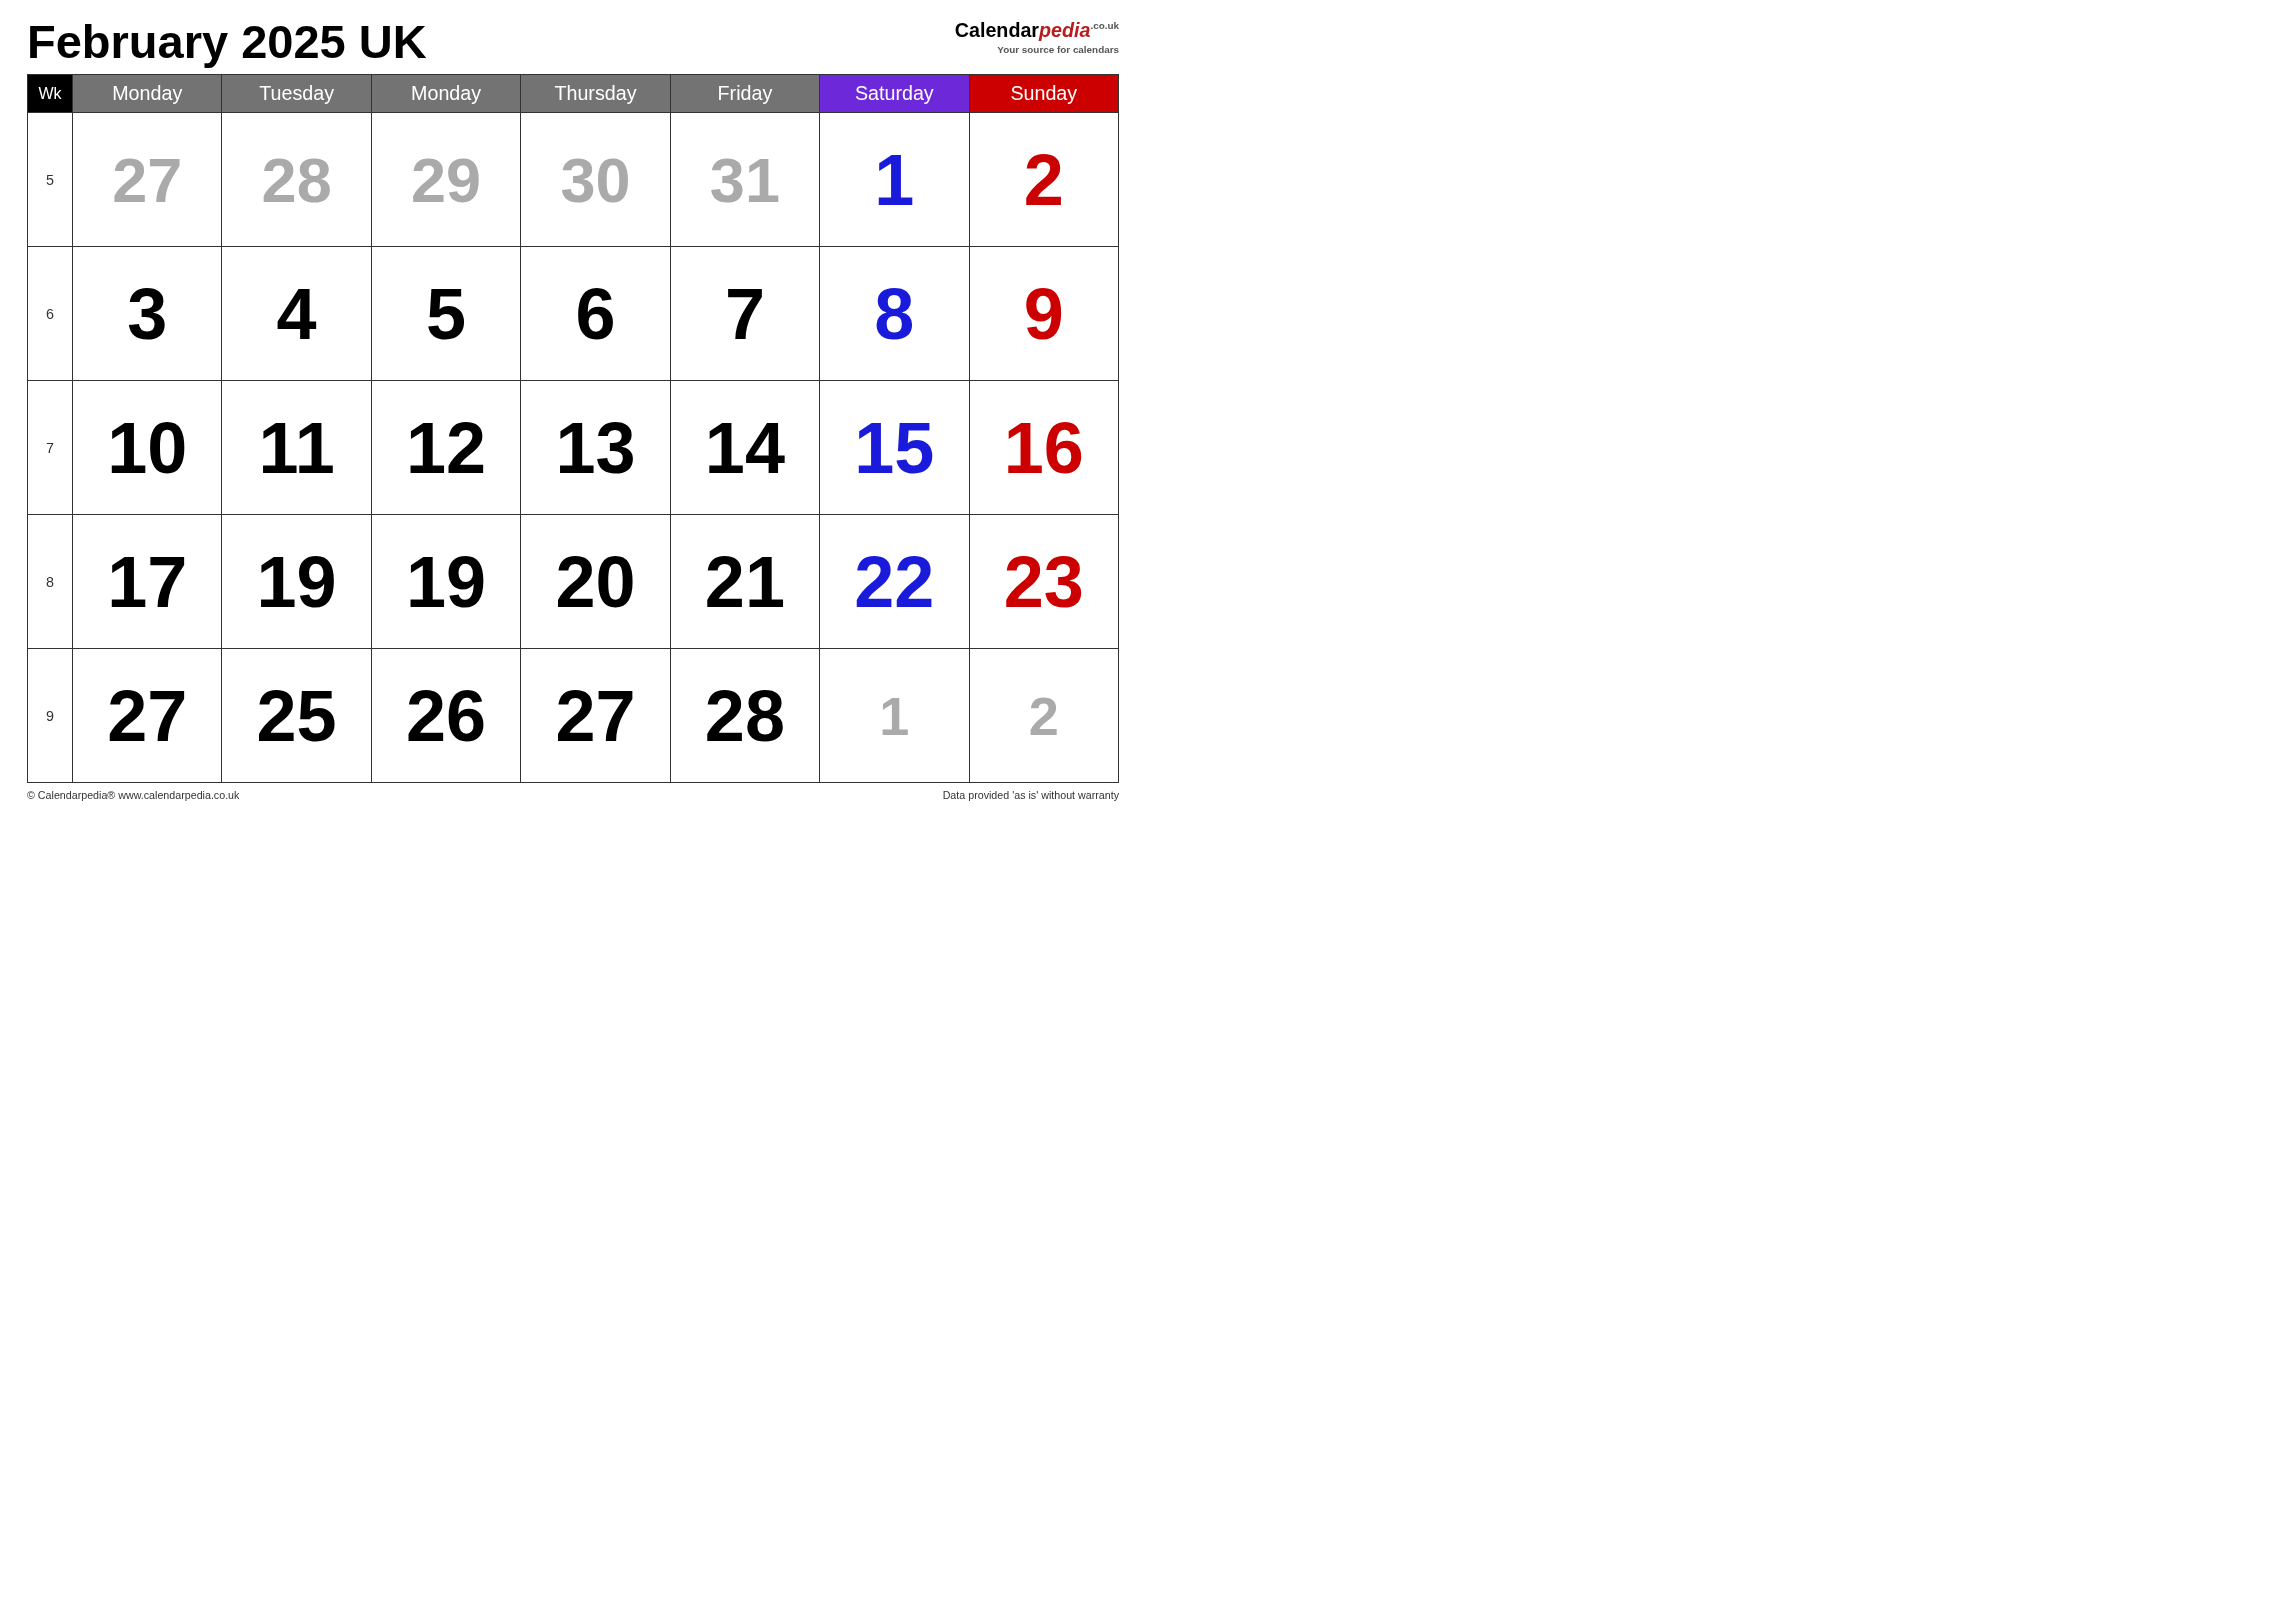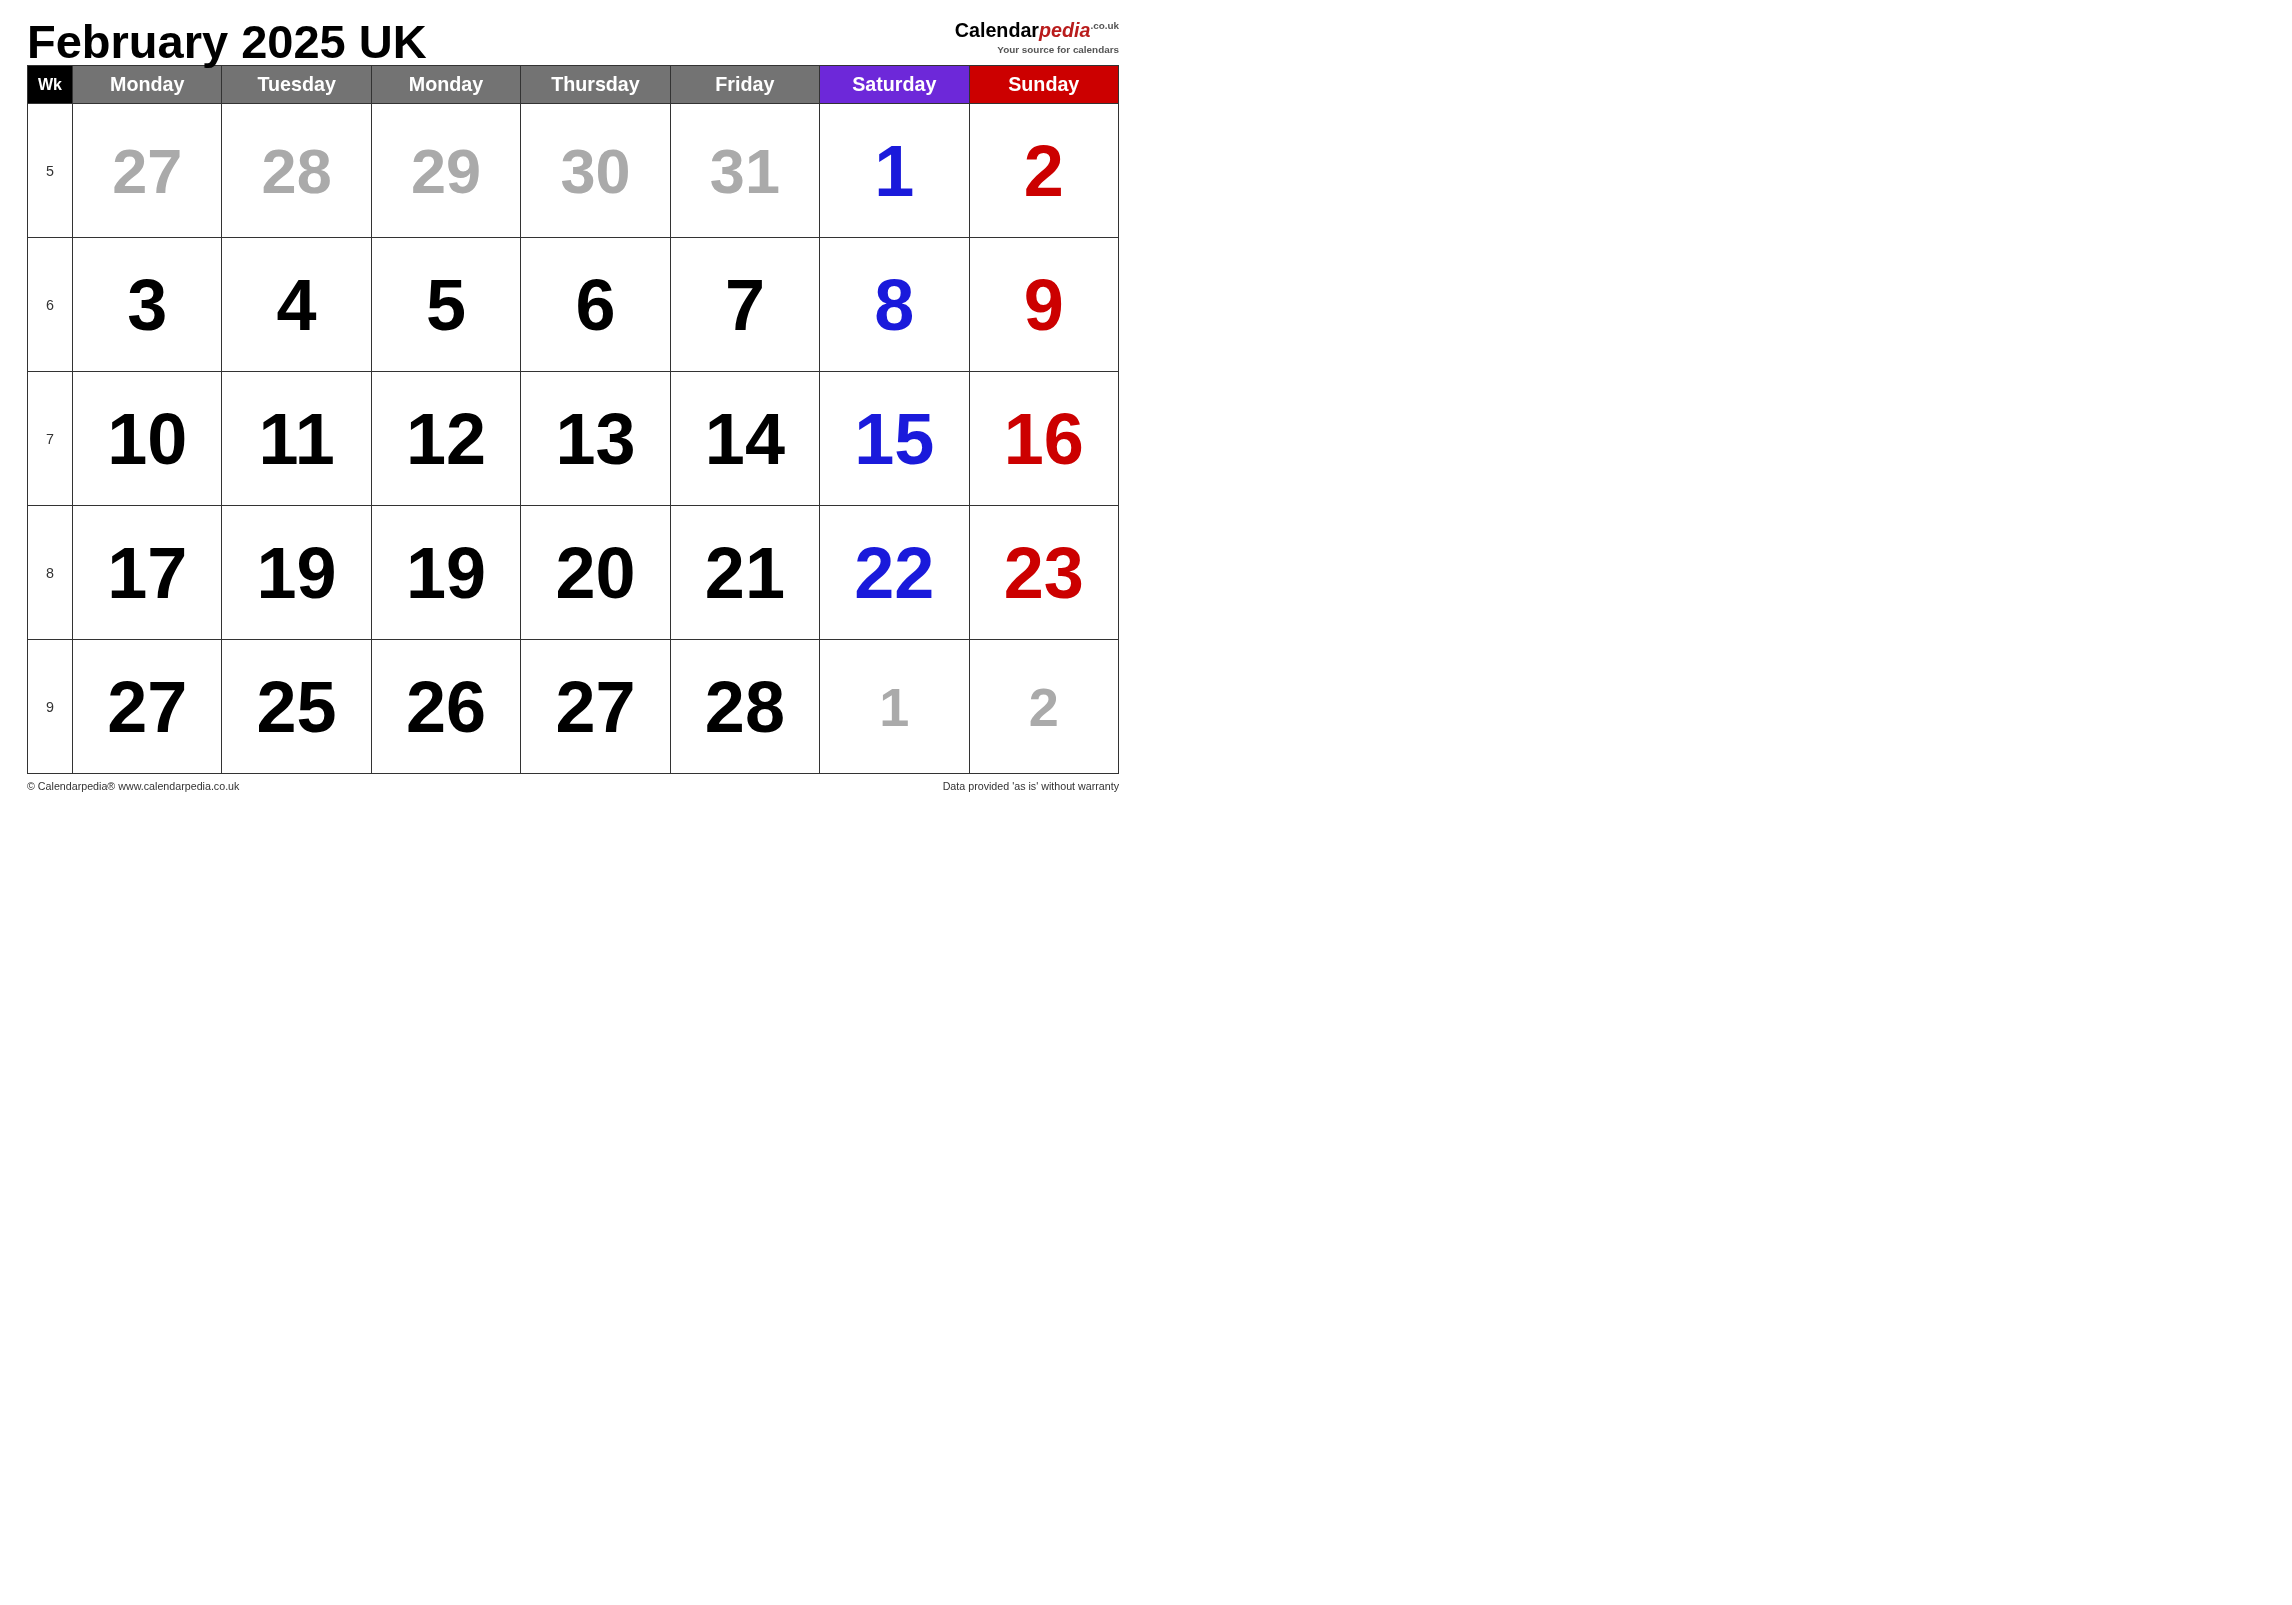--- a/index.html
+++ b/index.html
@@ -9,20 +9,21 @@
       font-family: Arial, Helvetica, sans-serif;
       width: 1146px;
       min-height: 802px;
       padding: 18px 27px 13.4px 27px;
     }
 
     .header-row {
       display: flex;
       justify-content: space-between;
       align-items: flex-start;
+      margin-bottom: 9px;
     }
 
     .page-title {
       font-size: 47px;
       font-weight: 900;
       color: #000;
       line-height: 1;
     }
 
     .logo-area {
@@ -63,21 +64,21 @@
 
     
     .col-wk {
       width: 45px;
     }
 
     thead th {
       padding: 7.2px 3.6px;
       text-align: center;
       font-size: 19.7px;
-      font-weight: 700;
+      font-weight: 400;
     }
 
     .th-wk {
       background: #000;
       color: #fff;
       font-size: 16px;
     }
 
     .th-weekday {
       background: #737373;

